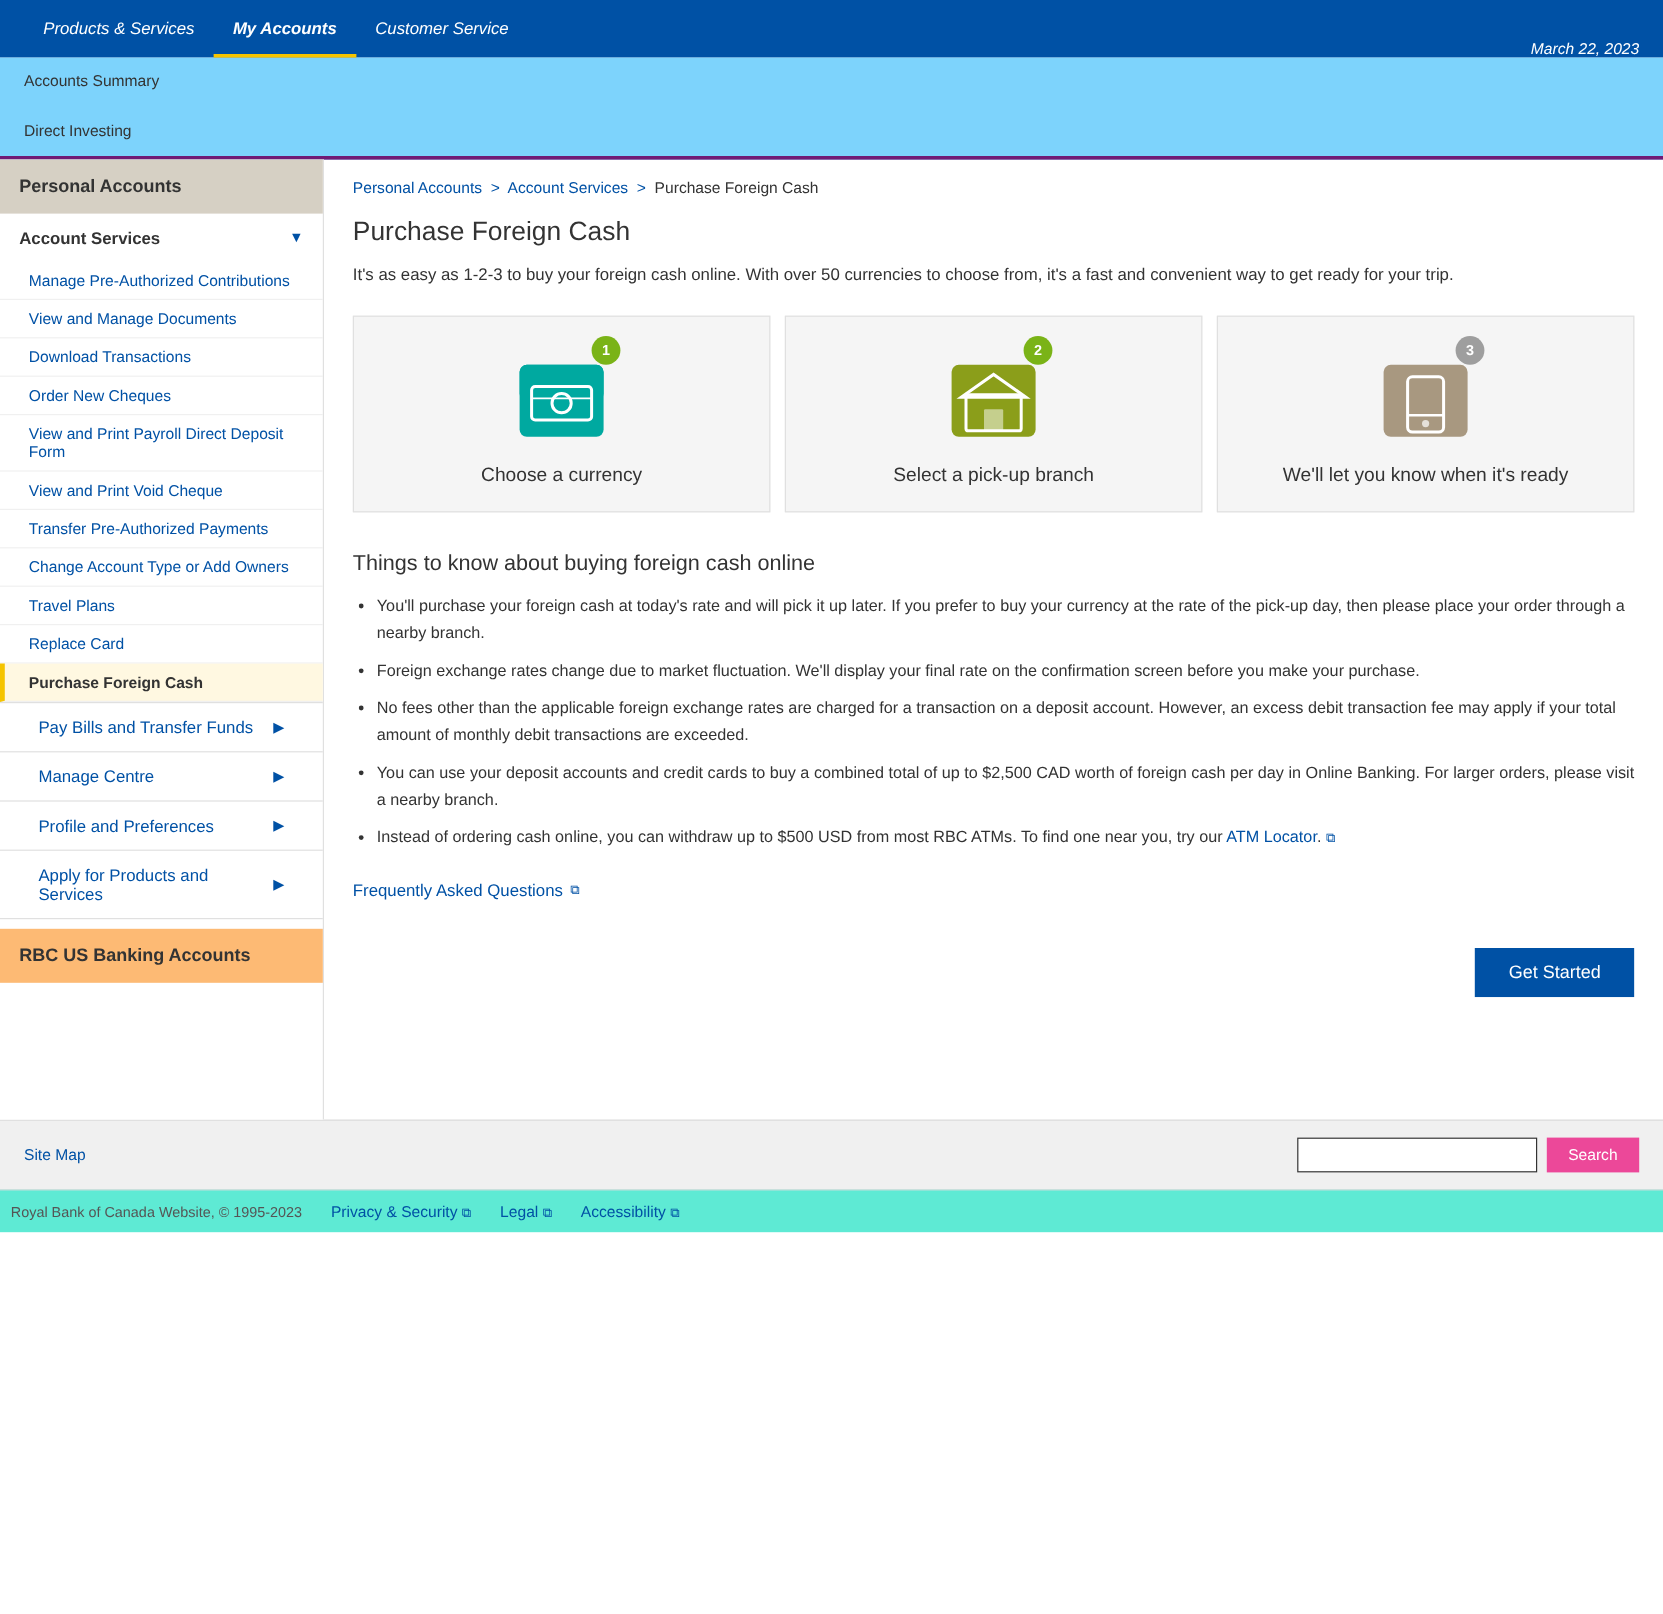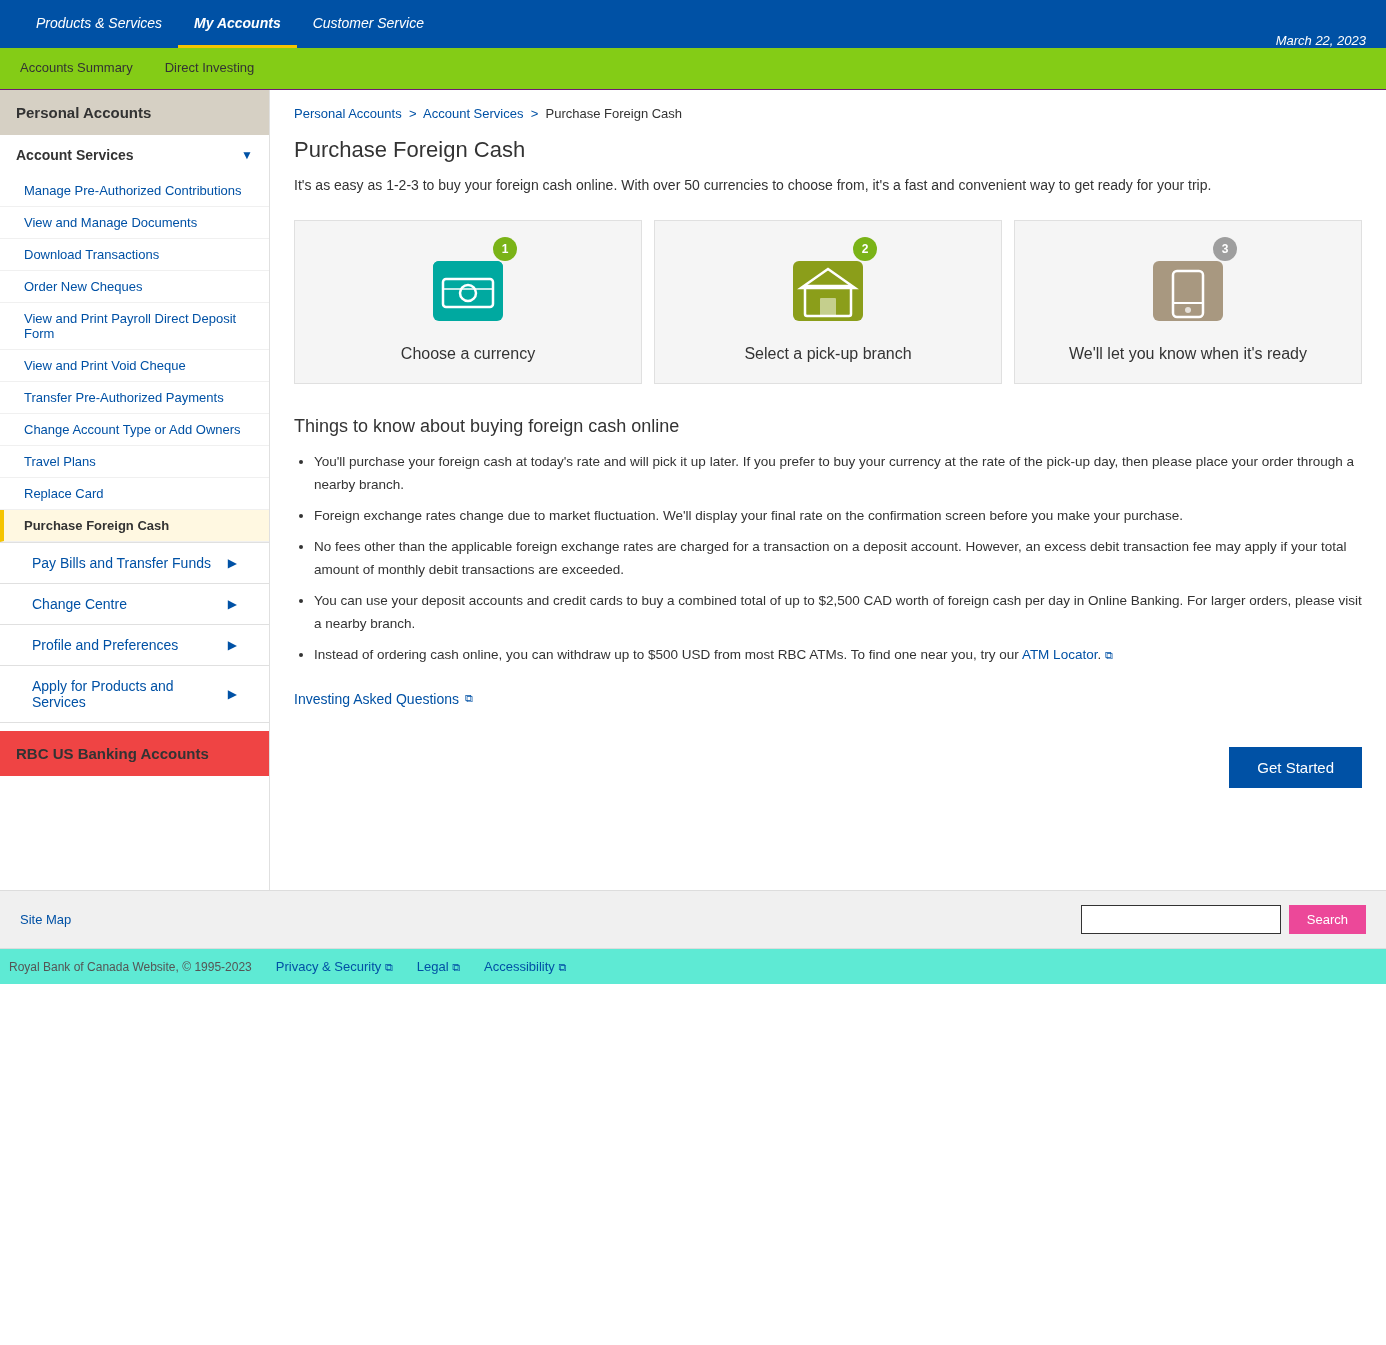--- a/index.html
+++ b/index.html
@@ -25,24 +25,25 @@
       border-bottom: 3px solid transparent;
     }
     .top-nav-link.active {
       border-bottom: 3px solid #f5c400;
       font-weight: bold;
     }
     .top-nav-date { color: #fff; font-size: 13px; }
 
     
     .sub-nav {
-      background: #84cc16;
+      background: #7dd3fc;
       display: flex;
       padding: 0 20px;
-      border-bottom: 1px solid #701a75;
+      border-bottom: 3px solid #701a75;
+      flex-direction: column;
     }
     .sub-nav-link {
       color: #333;
       text-decoration: none;
       font-size: 13px;
       padding: 12px 16px 12px 0;
       margin-right: 16px;
       cursor: pointer;
       border-bottom: 2px solid transparent;
     }
@@ -107,21 +108,21 @@
       padding: 12px 32px;
       color: #0051a5;
       font-size: 14px;
       cursor: pointer;
       border-bottom: 1px solid #e0e0e0;
     }
     .sidebar-top-level .arrow {
       font-size: 12px;
     }
     .sidebar-section-header2 {
-      background: #ef4444;
+      background: #fdba74;
       padding: 14px 16px;
       font-size: 15px;
       font-weight: bold;
       color: #333;
       margin-top: 8px;
     }
 
     
     .content {
       flex: 1;
@@ -309,21 +310,21 @@
       <a class="sidebar-link">Travel Plans</a>
       <a class="sidebar-link">Replace Card</a>
       <a class="sidebar-link active">Purchase Foreign Cash</a>
     </div>
 
     <div class="sidebar-top-level">
       <span>Pay Bills and Transfer Funds</span>
       <span class="arrow">▶</span>
     </div>
     <div class="sidebar-top-level">
-      <span>Change Centre</span>
+      <span>Manage Centre</span>
       <span class="arrow">▶</span>
     </div>
     <div class="sidebar-top-level">
       <span>Profile and Preferences</span>
       <span class="arrow">▶</span>
     </div>
     <div class="sidebar-top-level">
       <span>Apply for Products and Services</span>
       <span class="arrow">▶</span>
     </div>
@@ -399,21 +400,21 @@
     <ul class="info-list">
       <li>You'll purchase your foreign cash at today's rate and will pick it up later. If you prefer to buy your currency at the rate of the pick-up day, then please place your order through a nearby branch.</li>
       <li>Foreign exchange rates change due to market fluctuation. We'll display your final rate on the confirmation screen before you make your purchase.</li>
       <li>No fees other than the applicable foreign exchange rates are charged for a transaction on a deposit account. However, an excess debit transaction fee may apply if your total amount of monthly debit transactions are exceeded.</li>
       <li>You can use your deposit accounts and credit cards to buy a combined total of up to $2,500 CAD worth of foreign cash per day in Online Banking. For larger orders, please visit a nearby branch.</li>
       <li>Instead of ordering cash online, you can withdraw up to $500 USD from most RBC ATMs. To find one near you, try our <a class="info-link">ATM Locator</a>. <span class="monitor-icon">⧉</span></li>
     </ul>
 
     <div>
       <a class="faq-link">
-        <span>Investing Asked Questions</span>
+        <span>Frequently Asked Questions</span>
         <span class="monitor-icon">⧉</span>
       </a>
     </div>
 
     <div style="overflow: hidden; margin-top: 20px;">
       <button class="get-started-btn">Get Started</button>
     </div>
   </main>
 </div>
 

